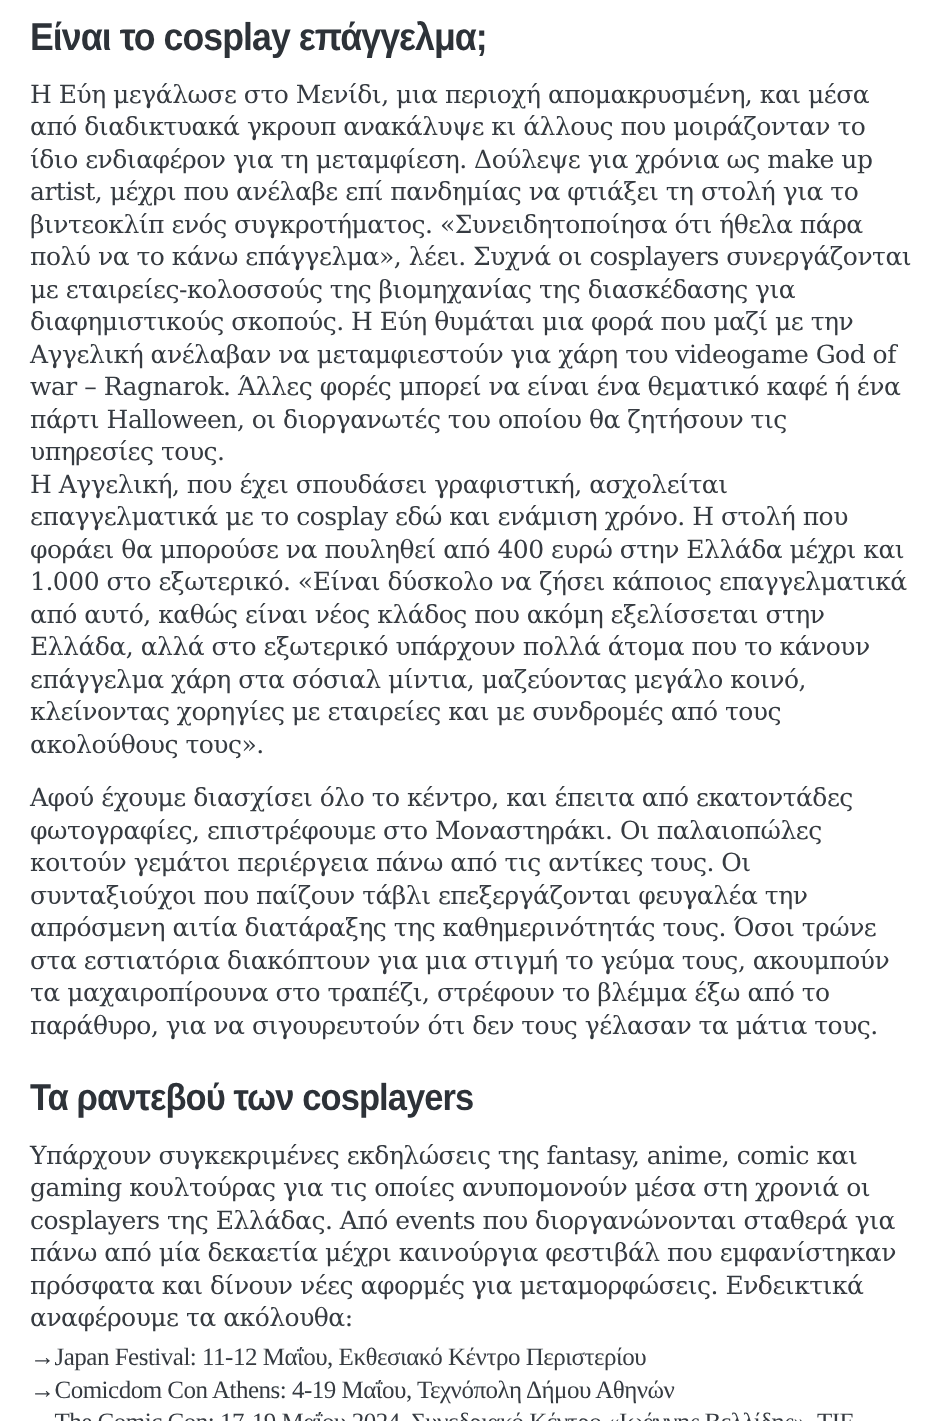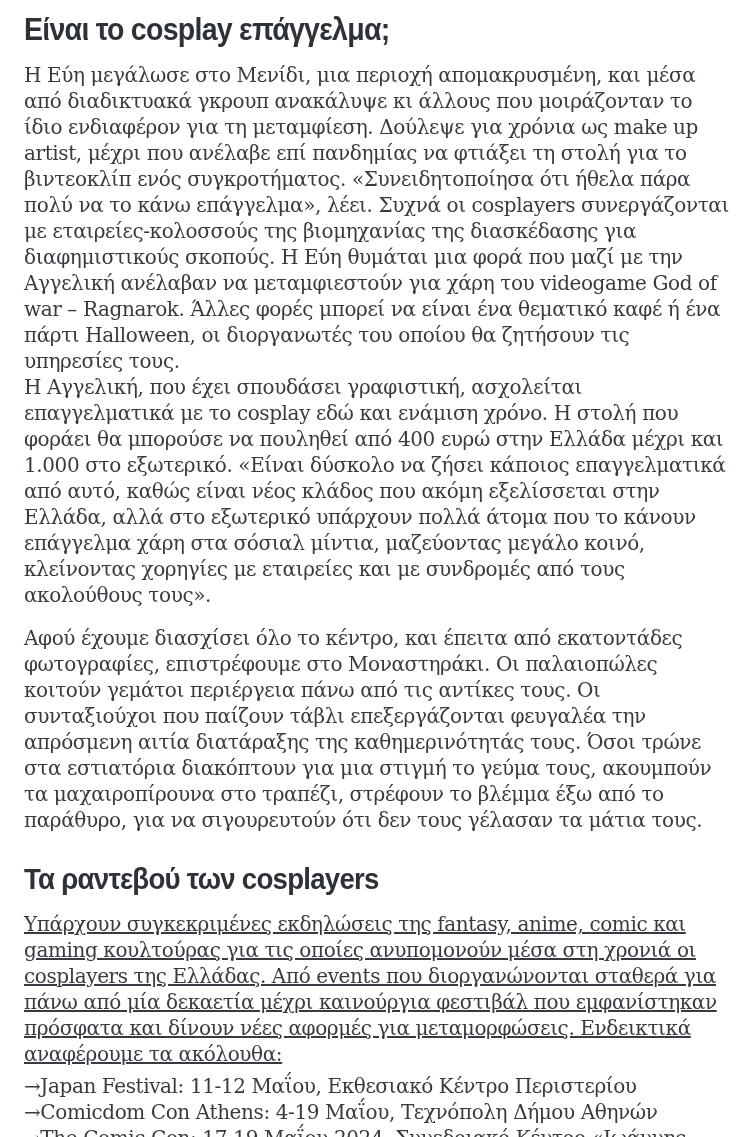--- a/index.html
+++ b/index.html
@@ -33,32 +33,32 @@
   .body-paragraph {
     font-family: "DejaVu Serif", "Liberation Serif", serif;
     font-size: 20px;
     line-height: 26px;
     color: #363b41;
     letter-spacing: -0.4px;
     margin: 0;
     text-align: left;
   }
   .para-gap { margin-bottom: 17px; }
-  .intro-gap { margin-bottom: 6px; text-decoration: underline; }
+  .intro-gap { margin-bottom: 6px; }
   .events-list {
     list-style: none;
     margin: 0;
     padding: 0;
     font-family: "DejaVu Serif", "Liberation Serif", serif;
     font-size: 20px;
     line-height: 26px;
     color: #363b41;
     letter-spacing: -0.4px;
   }
-  .event-item { margin: 0; padding: 0; }
+  .event-item { margin: 0; padding: 0; font-family: Liberation Serif, serif; }
 </style>
 </head>
 <body>
 
 <article class="article">
 
   <h1 class="section-heading">Είναι το cosplay επάγγελμα;</h1>
 
   <p class="body-paragraph">Η Εύη μεγάλωσε στο Μενίδι, μια περιοχή απομακρυσμένη, και μέσα από διαδικτυακά γκρουπ ανακάλυψε κι άλλους που μοιράζονταν το ίδιο ενδιαφέρον για τη μεταμφίεση. Δούλεψε για χρόνια ως make up artist, μέχρι που ανέλαβε επί πανδημίας να φτιάξει τη στολή για το βιντεοκλίπ ενός συγκροτήματος. «Συνειδητοποίησα ότι ήθελα πάρα πολύ να το κάνω επάγγελμα», λέει. Συχνά οι cosplayers συνεργάζονται με εταιρείες-κολοσσούς της βιομηχανίας της διασκέδασης για διαφημιστικούς σκοπούς. Η Εύη θυμάται μια φορά που μαζί με την Αγγελική ανέλαβαν να μεταμφιεστούν για χάρη του videogame God of war – Ragnarok. Άλλες φορές μπορεί να είναι ένα θεματικό καφέ ή ένα πάρτι Halloween, οι διοργανωτές του οποίου θα ζητήσουν τις υπηρεσίες τους.</p>
 

